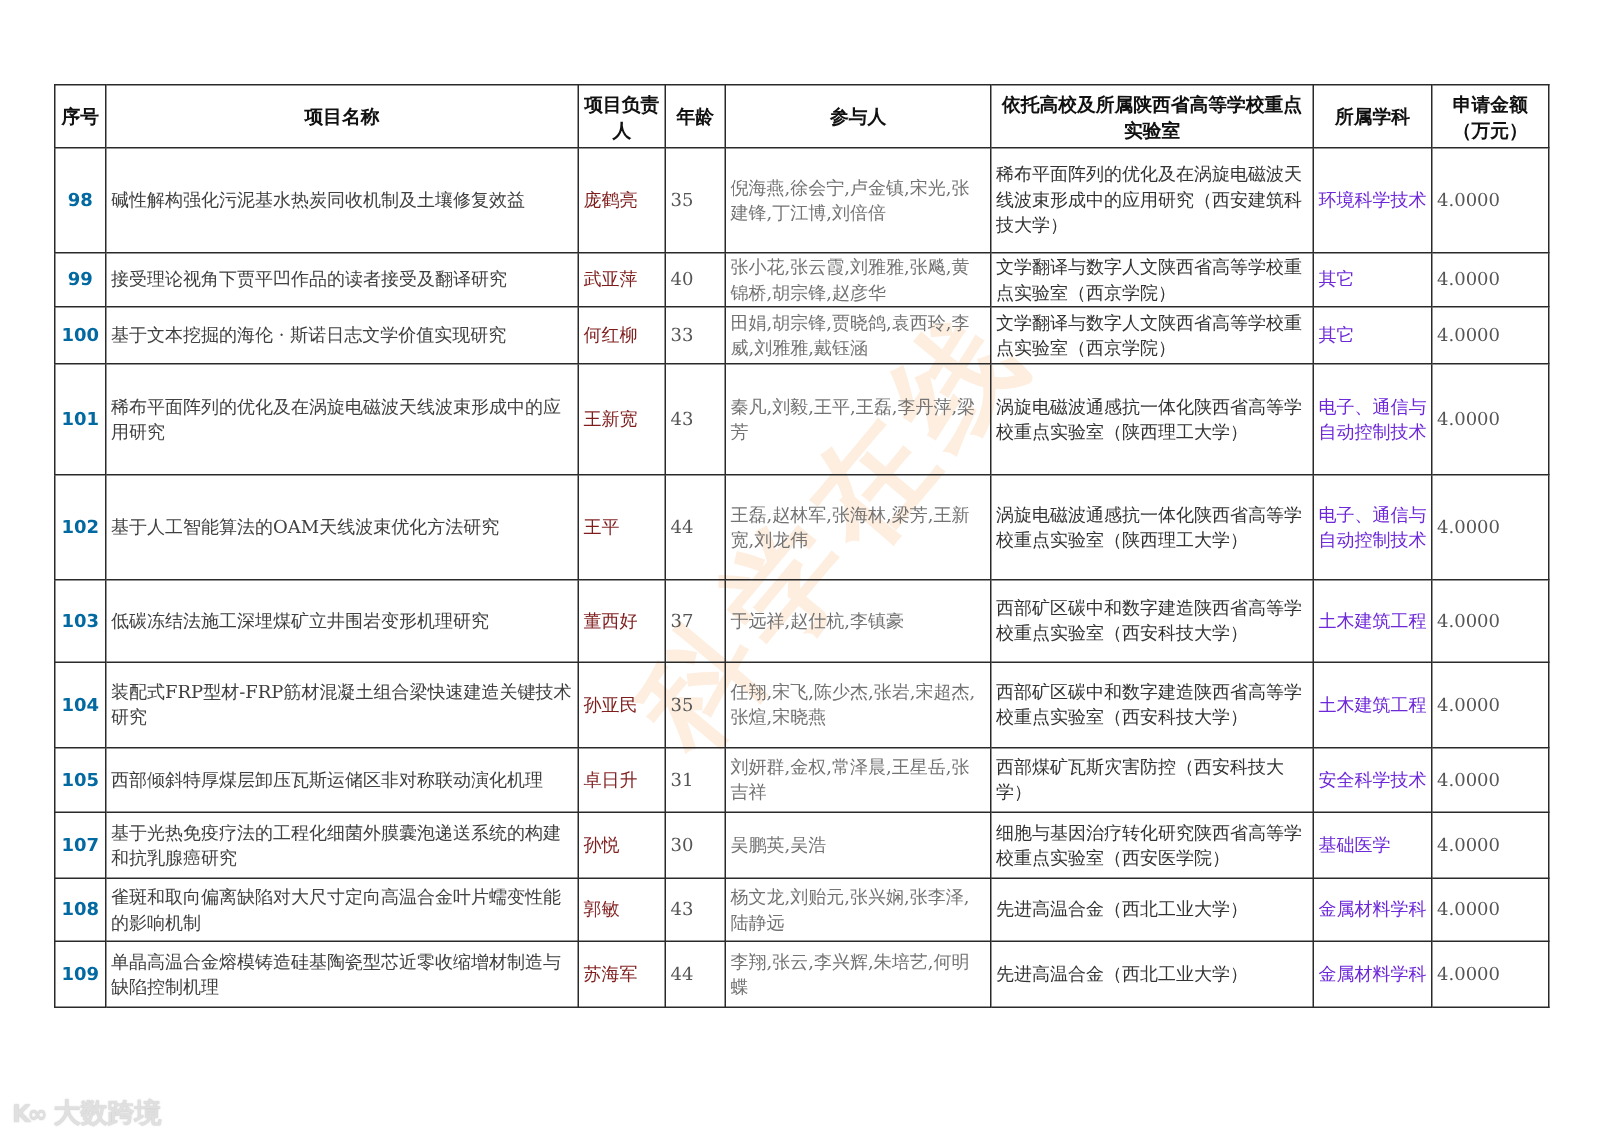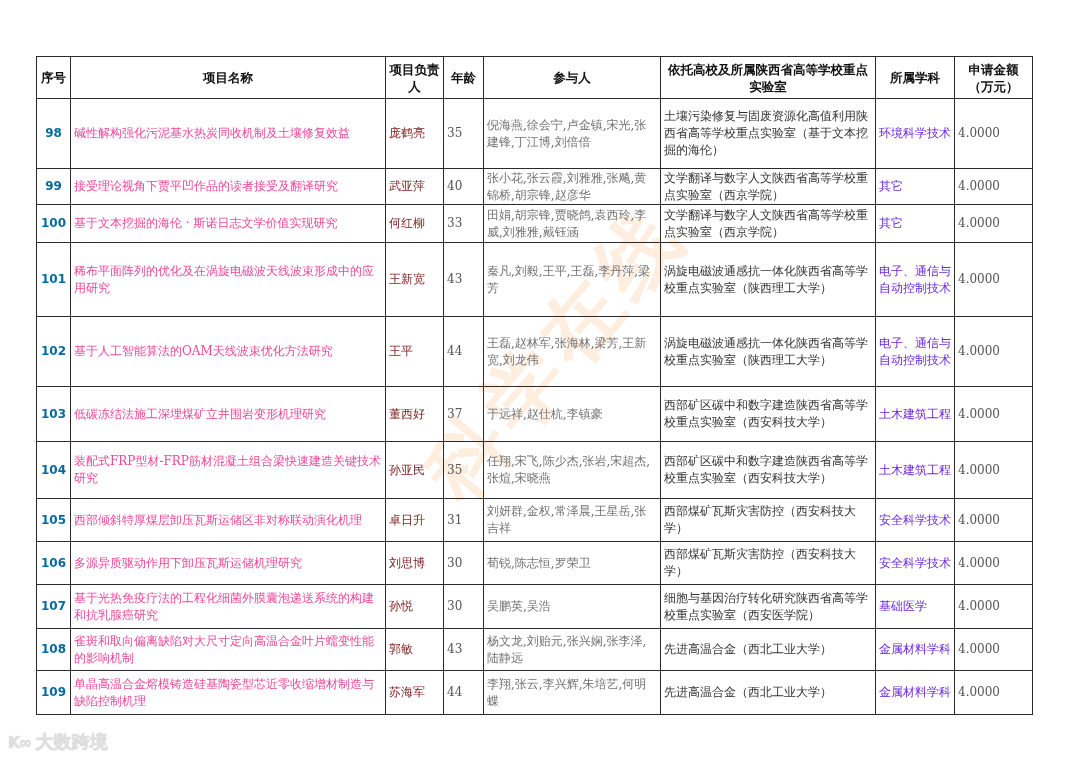--- a/index.html
+++ b/index.html
@@ -10,21 +10,21 @@
   table.grid {
     position:absolute; left:36px; top:56px; border-collapse:collapse;
     table-layout:fixed; width:996px;
   }
   table.grid td, table.grid th {
     border:1.5px solid #2a2a2a; font-size:12px; line-height:17px; padding:0 3px;
     vertical-align:middle; overflow:hidden; word-break:break-all;
   }
   table.grid th { font-weight:bold; text-align:center; font-size:12.5px; font-family:"DejaVu Sans","Liberation Sans",sans-serif; color:#111; }
   td.seq { text-align:center; font-weight:bold; font-family:"DejaVu Sans","Liberation Sans",sans-serif; font-size:13px; color:#0369a1; padding:0; }
-  td.name { color:#ec4899; }
+  td.name { color:#404040; }
   td.leader { color:#7f1d1d; }
   td.age { color:#555; font-size:11.5px; }
   td.members { color:#737373; }
   td.lab { color:#333; }
   td.discipline { color:#6d28d9; }
   td.amount { color:#555; font-size:11.5px; }
   .watermark {
     position:absolute; left:380px; top:300px; font-size:80px; color:rgba(240,150,60,0.16);
     transform:rotate(-50deg); font-family:"DejaVu Sans","Liberation Sans",sans-serif; font-weight:bold;
     letter-spacing:8px; pointer-events:none; white-space:nowrap;
@@ -64,21 +64,21 @@
       <th>申请金额（万元）</th>
     </tr>
   </thead>
   <tbody id="tbody">
       <tr style="height: 70px;">
         <td class="seq">98</td>
         <td class="name">碱性解构强化污泥基水热炭同收机制及土壤修复效益</td>
         <td class="leader">庞鹤亮</td>
         <td class="age">35</td>
         <td class="members">倪海燕,徐会宁,卢金镇,宋光,张建锋,丁江博,刘倍倍</td>
-        <td class="lab">土壤污染修复与固废资源化高值利用陕西省高等学校重点实验室（基于文本挖掘的海伦）</td>
+        <td class="lab">稀布平面阵列的优化及在涡旋电磁波天线波束形成中的应用研究（西安建筑科技大学）</td>
         <td class="discipline">环境科学技术</td>
         <td class="amount">4.0000</td>
       </tr>
       <tr style="height: 36px;">
         <td class="seq">99</td>
         <td class="name">接受理论视角下贾平凹作品的读者接受及翻译研究</td>
         <td class="leader">武亚萍</td>
         <td class="age">40</td>
         <td class="members">张小花,张云霞,刘雅雅,张飚,黄锦桥,胡宗锋,赵彦华</td>
         <td class="lab">文学翻译与数字人文陕西省高等学校重点实验室（西京学院）</td>
@@ -138,30 +138,20 @@
       <tr style="height: 43px; margin-top: 16px;">
         <td class="seq">105</td>
         <td class="name">西部倾斜特厚煤层卸压瓦斯运储区非对称联动演化机理</td>
         <td class="leader">卓日升</td>
         <td class="age">31</td>
         <td class="members">刘妍群,金权,常泽晨,王星岳,张吉祥</td>
         <td class="lab">西部煤矿瓦斯灾害防控（西安科技大学）</td>
         <td class="discipline">安全科学技术</td>
         <td class="amount">4.0000</td>
       </tr>
-      <tr style="height: 43px;">
-        <td class="seq">106</td>
-        <td class="name">多源异质驱动作用下卸压瓦斯运储机理研究</td>
-        <td class="leader">刘思博</td>
-        <td class="age">30</td>
-        <td class="members">荀锐,陈志恒,罗荣卫</td>
-        <td class="lab">西部煤矿瓦斯灾害防控（西安科技大学）</td>
-        <td class="discipline">安全科学技术</td>
-        <td class="amount">4.0000</td>
-      </tr>
       <tr style="height: 44px;">
         <td class="seq">107</td>
         <td class="name">基于光热免疫疗法的工程化细菌外膜囊泡递送系统的构建和抗乳腺癌研究</td>
         <td class="leader">孙悦</td>
         <td class="age">30</td>
         <td class="members">吴鹏英,吴浩</td>
         <td class="lab">细胞与基因治疗转化研究陕西省高等学校重点实验室（西安医学院）</td>
         <td class="discipline">基础医学</td>
         <td class="amount">4.0000</td>
       </tr>

